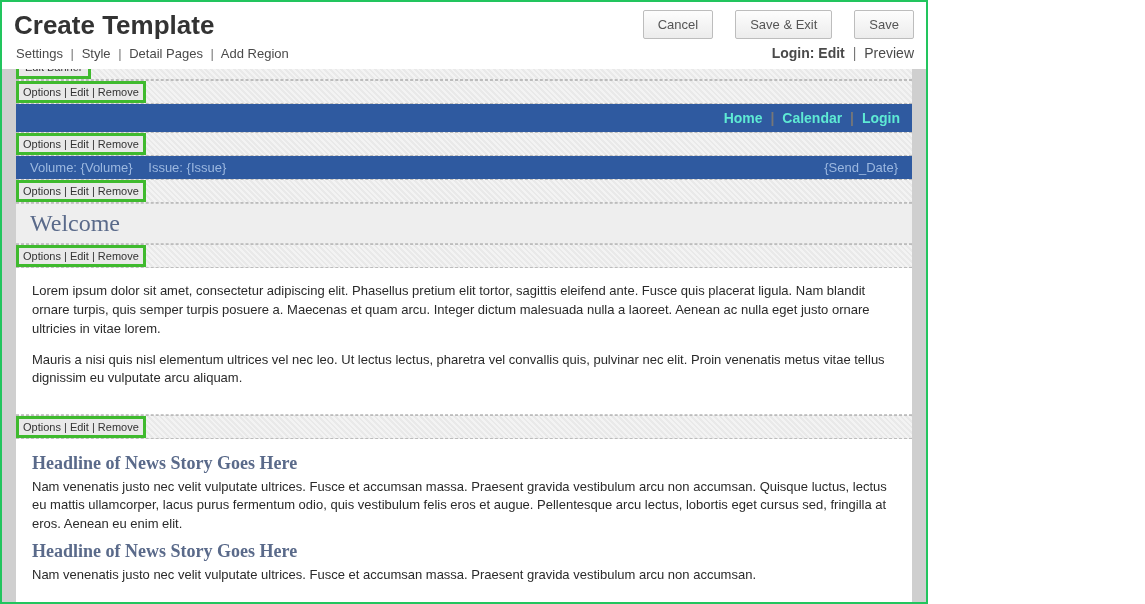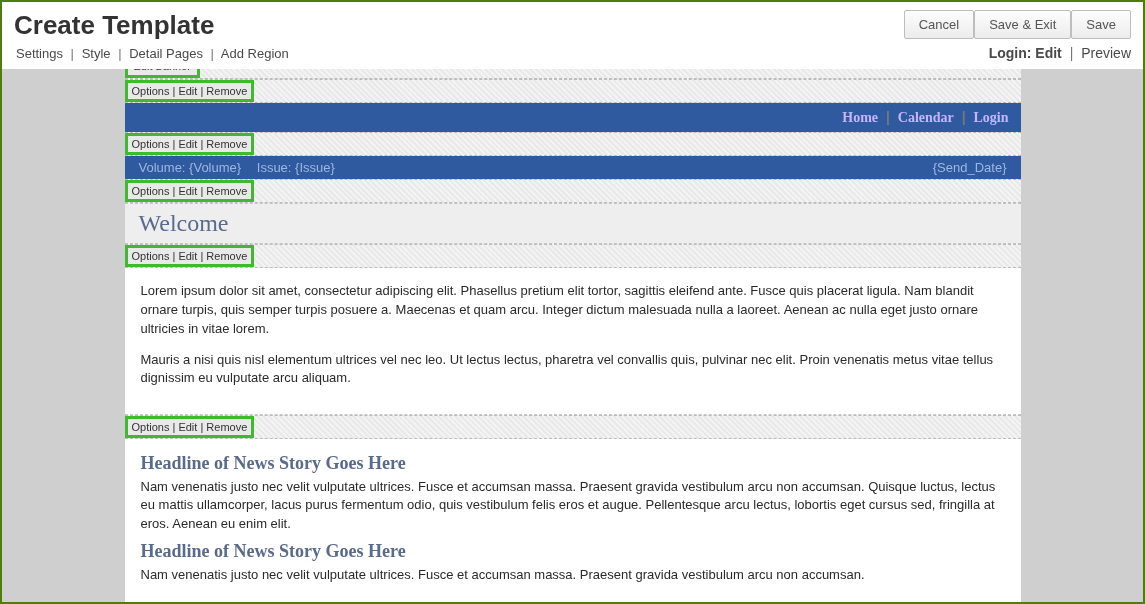--- a/index.html
+++ b/index.html
@@ -1,37 +1,37 @@
 <!DOCTYPE html>
 <html><head>
 <meta charset="utf-8">
 <style>
   * { box-sizing: border-box; margin: 0; padding: 0; }
   body { font-family: Arial, Helvetica, sans-serif; font-size: 13px; background: #fff; color: #333; }
-  .app { width: 1145px; height: 604px; border: 2px solid #4d7c0f; position: relative; overflow: hidden; }
+  .app { width: 928px; height: 604px; border: 2px solid #22c55e; position: relative; overflow: hidden; }
   .topbar { display: flex; justify-content: space-between; align-items: flex-start; padding: 8px 12px 4px 12px; }
   .page-title { font-size: 26px; font-weight: bold; color: #333; }
-  .top-buttons { display: flex; gap: 0; }
+  .top-buttons { display: flex; gap: 22px; }
   .btn { background: linear-gradient(#fdfdfd,#ececec); border: 1px solid #bdbdbd; color: #555; padding: 6px 14px; font-size: 13px; cursor: pointer; border-radius: 2px; }
   .subbar { display: flex; justify-content: space-between; align-items: center; padding: 0 12px 8px 14px; color: #4a4a4a; }
   .subnav span { cursor: pointer; }
   .mode-area { font-size: 14px; }
   .mode-area .bold { font-weight: bold; }
   .divider { color: #777; margin: 0 4px; }
   .canvas-wrap { background: #cfcfcf; padding: 0 0 0 0; height: 534px; overflow: hidden; display: flex; justify-content: center; align-items: flex-end; }
   .canvas-inner { width: 896px; background: #cfcfcf; }
   .template { width: 100%; }
   .green-box { display: inline-block; border: 3px solid #3fba2e; background: #e9e9e9; }
   .region-strip { background: #ececec; }
   .region-strip.dotted { background: repeating-linear-gradient(45deg,#e9e9e9,#e9e9e9 2px,#f3f3f3 2px,#f3f3f3 4px); border-top:1px dashed #bcbcbc; border-bottom:1px dashed #bcbcbc; }
   .region-label { font-size: 11px; color: #333; padding: 3px 6px; display:inline-block; }
   .options-line { font-size: 11px; padding: 2px 4px; }
   .options-line span { cursor: pointer; }
   .nav-blue { background: #2f5aa0; color: #fff; text-align: right; padding: 6px 12px; font-size: 14px; font-weight: bold; }
-  .nav-blue a { color: #c4b5fd; text-decoration: none; font-family: Liberation Serif, serif; }
+  .nav-blue a { color: #5eead4; text-decoration: none; }
   .volume-bar { background: #2f5aa0; color: #9cb8e0; padding: 4px 14px; font-size: 13px; display:flex; justify-content: space-between; }
   .volume-bar .vol-left span { margin-right: 12px; }
 
   .welcome-strip { background: #eeeeee; padding: 6px 14px; border: 1px dashed #c5c5c5; border-left:none; border-right:none; }
   .welcome-strip h2 { font-family: Georgia, 'Times New Roman', serif; color: #5a6a8a; font-size: 24px; font-weight: normal; }
 
   .body-region { background: #fff; padding: 14px 16px; border-bottom: 1px dashed #c9c9c9; color: #2a2a2a; font-size: 13px; line-height: 1.45; }
   .body-region p { margin-bottom: 12px; }
 
   .news-region { background: #fff; padding: 8px 16px 10px 16px; border-bottom: 1px dashed #c9c9c9; }

